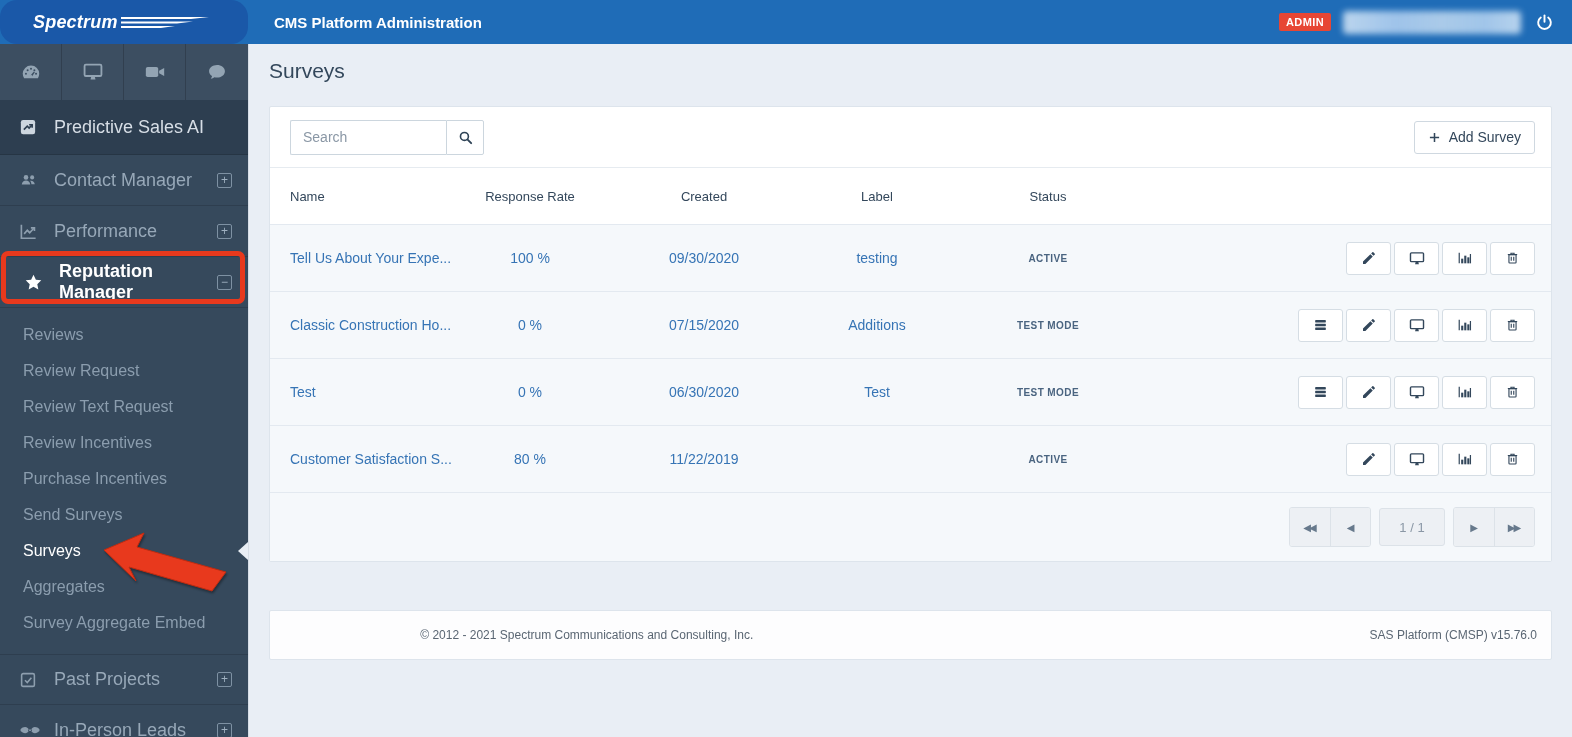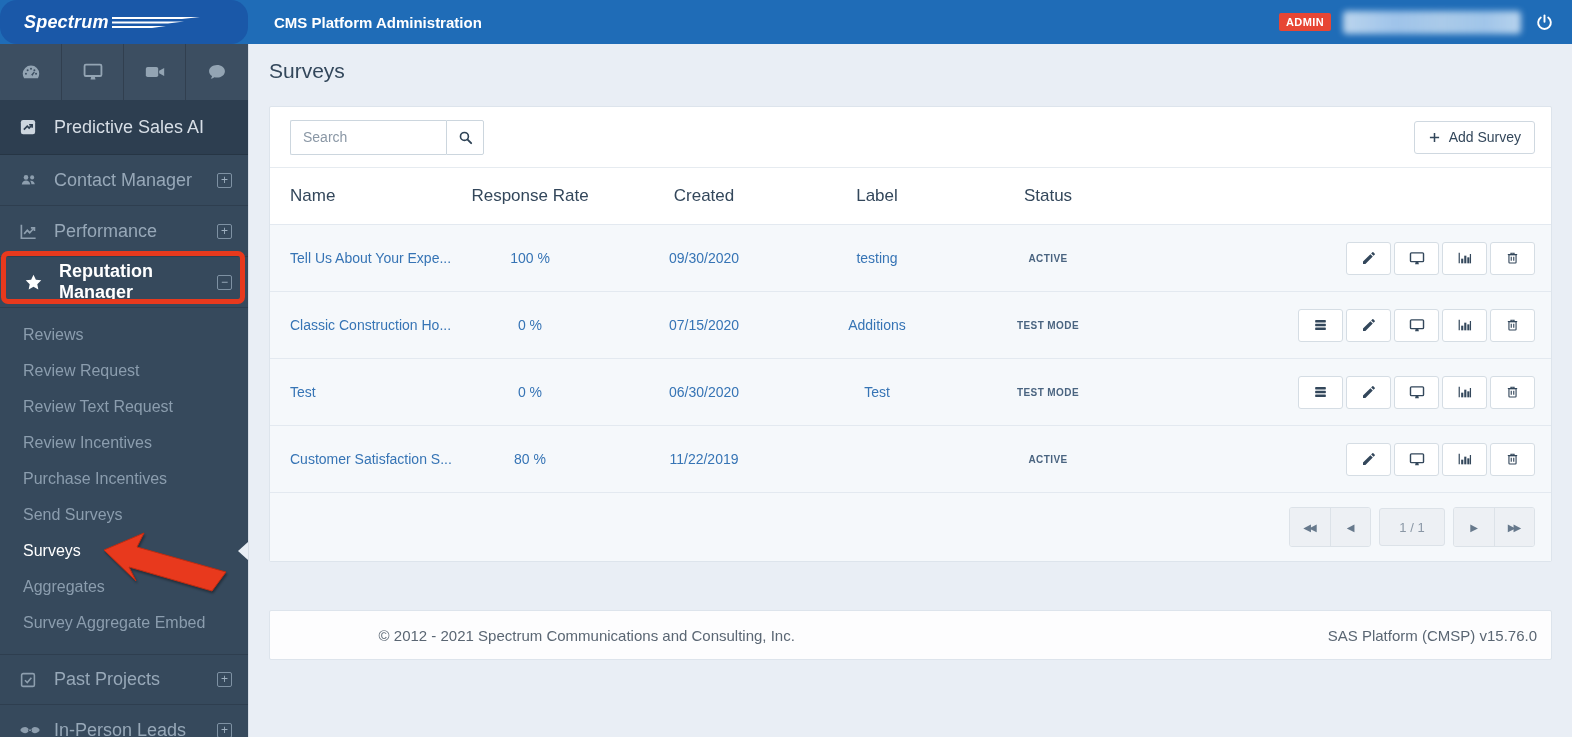--- a/index.html
+++ b/index.html
@@ -5,21 +5,21 @@
   * { margin:0; padding:0; box-sizing:border-box; }
   html,body { width:1572px; height:737px; overflow:hidden; }
   body { font-family:"Liberation Sans", sans-serif; background:var(--c-contentBg,#e9eef5); position:relative; }
 
   .screen { position:absolute; inset:0; }
 
   
   .topbar { position:absolute; top:0; left:0; right:0; height:44px;
             background:var(--c-headerBlue,#1f6cb7); display:flex; align-items:center; z-index:5;}
   .brand { width:248px; height:44px; background:var(--c-brandBlue,#1a58a8);
-           display:flex; align-items:center; padding-left:24px; cursor:pointer; flex:0 0 248px;border-radius:17px;}
+           display:flex; align-items:center; padding-left:33px; cursor:pointer; flex:0 0 248px;border-radius:17px;}
   .brand-text { color:#fff; font-size:18px; font-weight:700; font-style:italic; letter-spacing:.2px; }
   .brand-swoosh { margin-left:3px; margin-top:2px;}
   .app-title { color:#fff; font-size:15px; font-weight:600; padding-left:26px; flex:1; }
   .header-right { display:flex; align-items:center; gap:12px; padding-right:16px; }
   .admin-badge { background:var(--c-badgeRed,#e74634); color:#fff; font-size:11px; font-weight:700;
                  padding:3px 7px; border-radius:2px; letter-spacing:.4px; }
   .redacted { width:178px; height:23px; border-radius:4px; filter:blur(3px);
               background:linear-gradient(90deg, rgba(214,231,247,.85), rgba(166,200,236,.95) 30%,
                          rgba(205,226,245,.8) 55%, rgba(168,202,236,.95) 80%, rgba(210,229,246,.85)); }
   .power-btn { background:none; border:none; cursor:pointer; display:flex; align-items:center; padding:2px; }
@@ -71,21 +71,21 @@
                   font-size:14px; color:#33475b; outline:none; border-radius:2px 0 0 2px;
                   font-family:"Liberation Sans", sans-serif;}
   .search-input::placeholder { color:#8a97a5; }
   .search-btn { width:38px; height:35px; background:#fff; border:1px solid #ccd6de; border-radius:0 2px 2px 0;
                 display:flex; align-items:center; justify-content:center; cursor:pointer; color:#2f4356; }
   .add-btn { height:33px; background:#fff; border:1px solid #cfd8e0; border-radius:3px; padding:0 13px;
              display:flex; align-items:center; gap:8px; font-size:14px; color:var(--c-navy,#33475b);
              cursor:pointer; font-family:"Liberation Sans", sans-serif;}
 
   .tgrid { display:grid; grid-template-columns:190px 140px 208px 138px 204px 1fr; align-items:center; }
-  .t-header { height:57px; border-top:1px solid #e6ebf0; font-size:17px; color:var(--c-navy,#33475b); }
+  .t-header { height:57px; border-top:1px solid #e6ebf0; font-size:13px; color:var(--c-navy,#33475b); }
   .t-header .c-name { padding-left:20px; }
   .cell-c { text-align:center; }
   .trow { height:67px; background:#f5f8fb; border-top:1px solid #e3e9f0; font-size:14px;
           color:var(--c-linkBlue,#3674b5); }
   .trow .c-name { padding-left:20px; white-space:nowrap; overflow:hidden; cursor:pointer; }
   .trow .c-status { font-size:10px; font-weight:600; color:#4a6480; letter-spacing:.4px; }
   .c-actions { display:flex; justify-content:flex-end; gap:3px; padding-right:16px; }
   .act-btn { width:45px; height:33px; background:#fff; border:1px solid #d5dde4; border-radius:3px;
              display:flex; align-items:center; justify-content:center; cursor:pointer; color:#33475b; }
 
@@ -94,21 +94,21 @@
   .pager { display:flex; align-items:center; gap:8px; }
   .pg-group { display:flex; border:1px solid #dce2e8; border-radius:3px; overflow:hidden; }
   .pg-btn { width:40px; height:38px; background:#edf0f4; border:none; display:flex; align-items:center;
             justify-content:center; color:#67798c; font-size:10px; cursor:pointer; }
   .pg-btn + .pg-btn { border-left:1px solid #dce2e8; }
   .pg-dbl { letter-spacing:-2px; margin-right:2px; }
   .pg-indicator { width:66px; height:38px; background:#edf0f4; border:1px solid #dce2e8; border-radius:3px;
                   display:flex; align-items:center; justify-content:center; font-size:13px; color:#8a97a5; }
 
   .footer-card { margin:48px 20px 0; height:50px; background:#fdfdfe; border:1px solid #dde4ec; border-radius:2px;
-                 display:flex; align-items:center; font-size:15px; color:#5a6673; }
+                 display:flex; align-items:center; font-size:12px; color:#5a6673; }
   .copyright { flex:1; text-align:center; }
   .version { flex:1; text-align:right; padding-right:14px; }
 </style>
 </head>
 <body>
 
 <div class="screen">
 
   <header class="topbar">
     <div class="brand">

